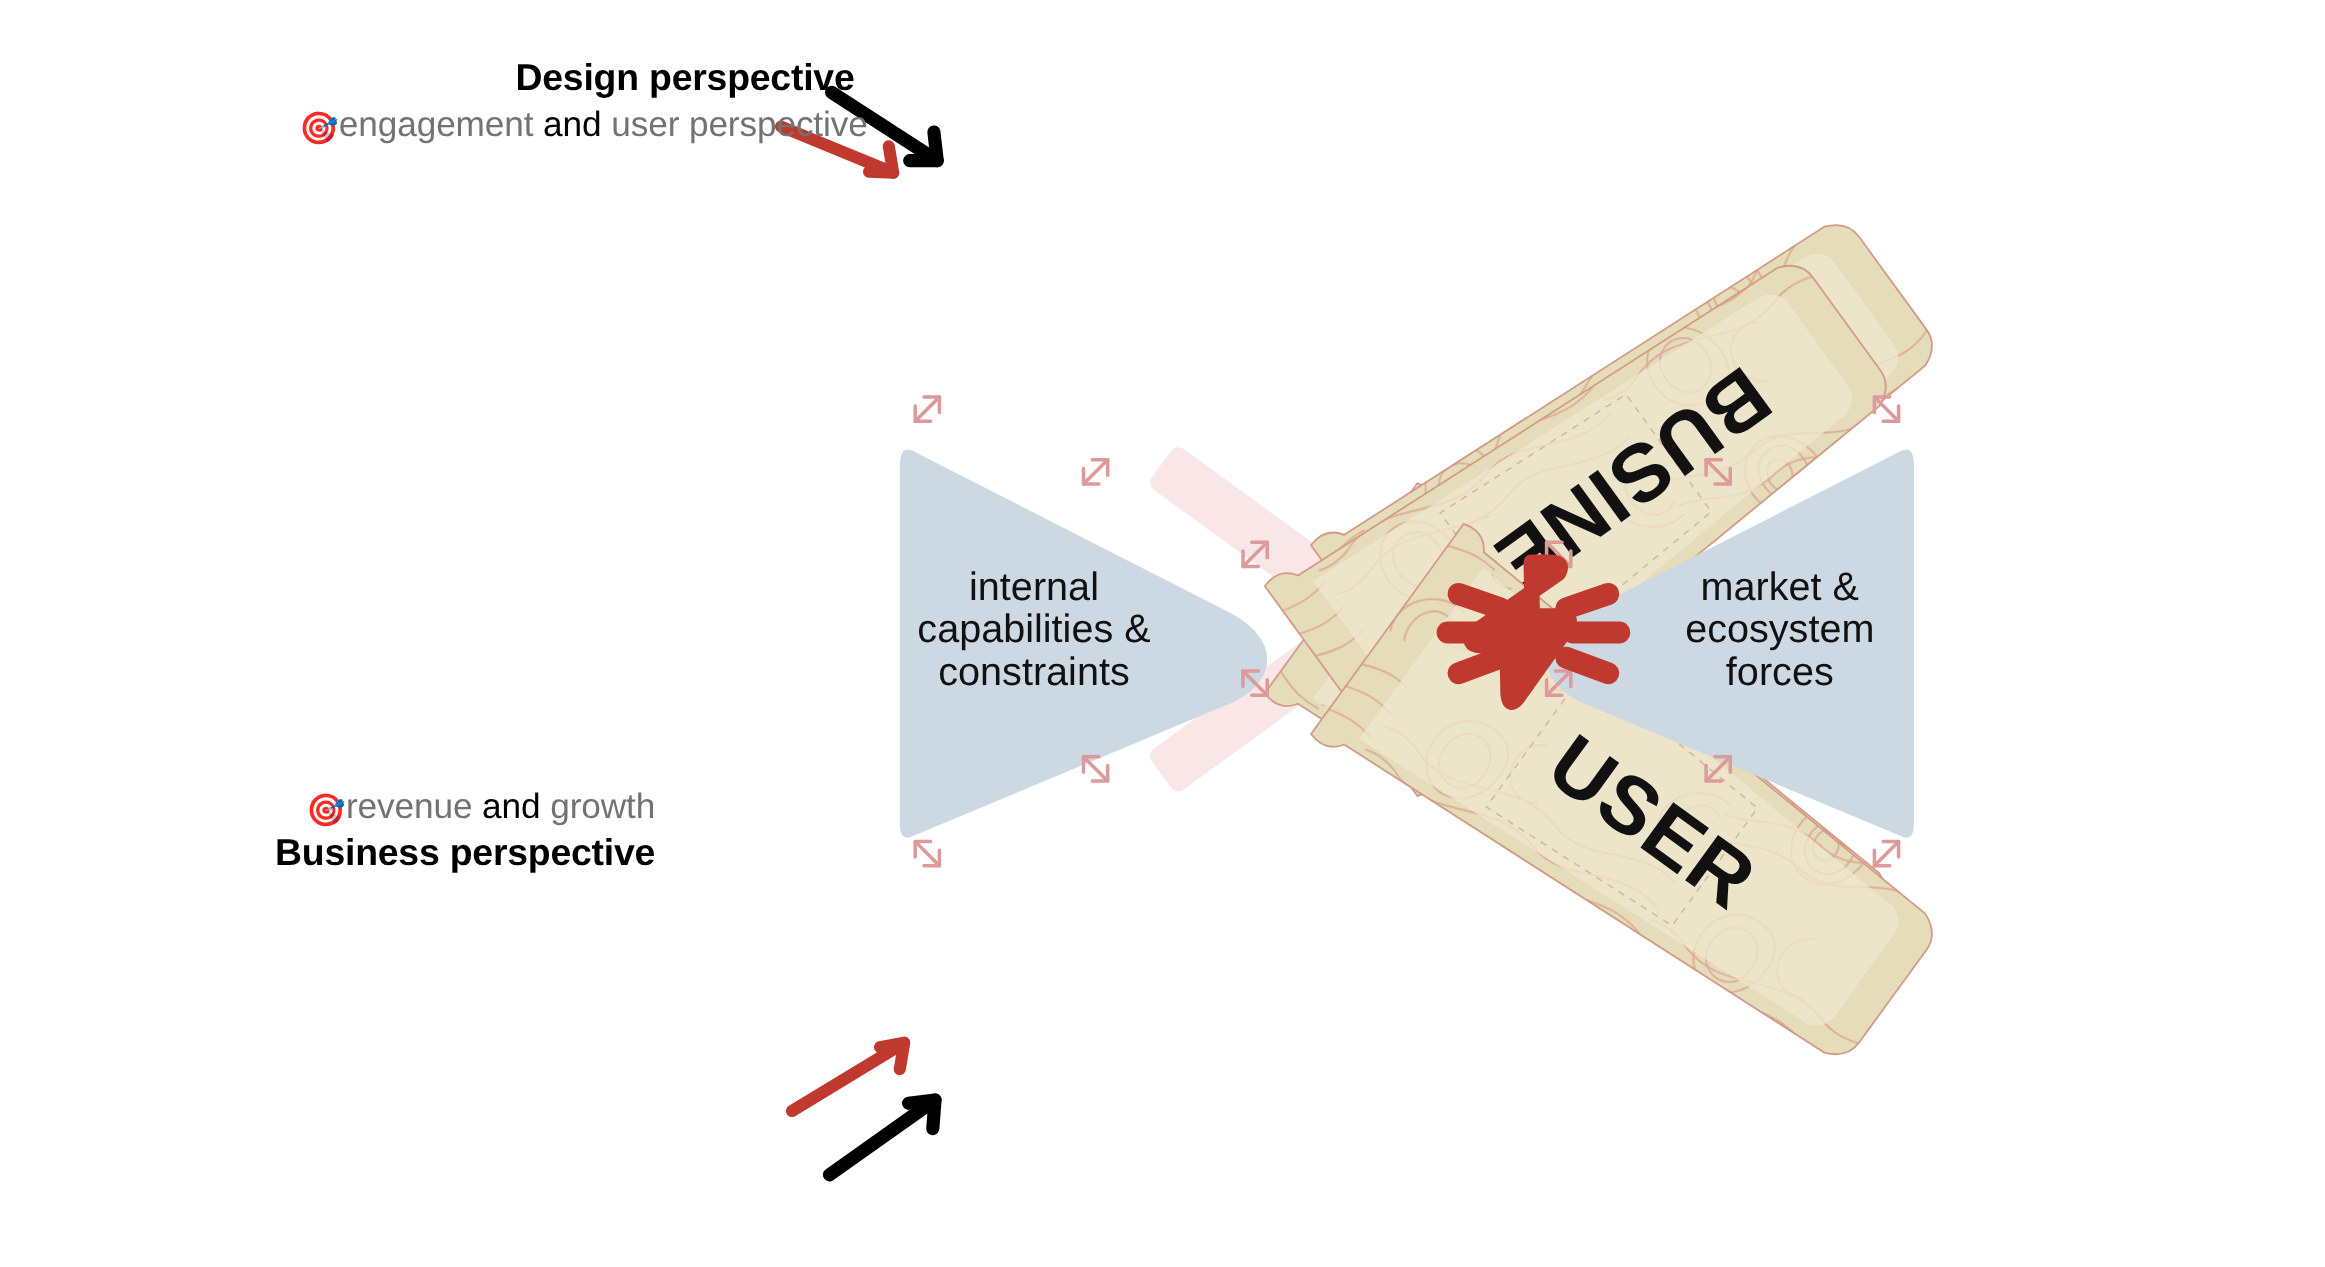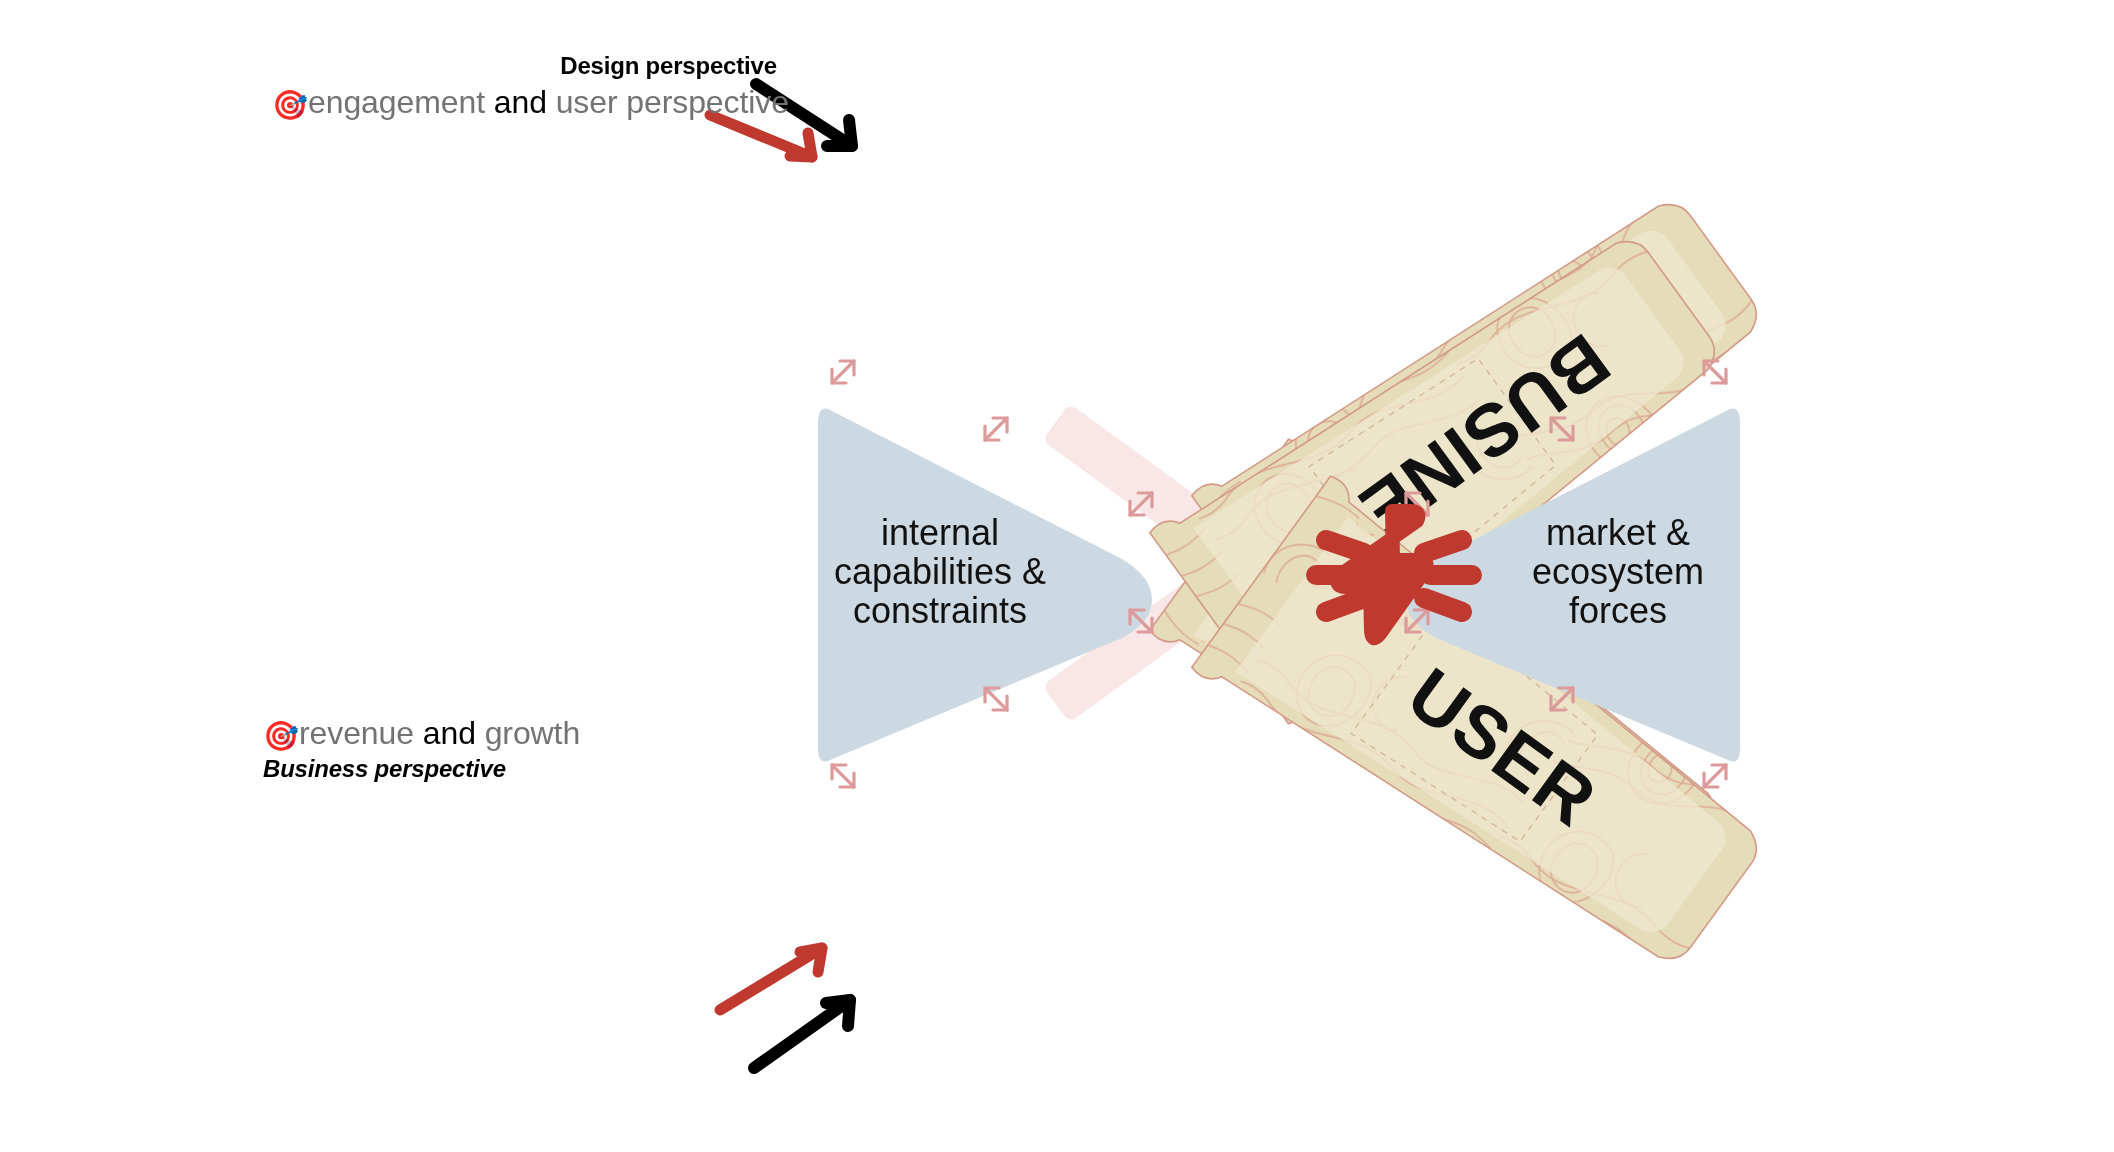--- a/index.html
+++ b/index.html
@@ -13,35 +13,35 @@
     position:relative;
     width:2114px; height:1152px;
     background:#ffffff;
   }
   #diagram-svg {
     position:absolute; left:0; top:0;
     width:2114px; height:1152px;
   }
   .anno-block { position:absolute; white-space:nowrap; }
   .anno-title {
-    font-size:24px; font-weight:700; color:#000000;
+    font-size:34px; font-weight:700; color:#000000;
     letter-spacing:-0.2px;
   }
   .anno-sub {
     font-size:32px; font-weight:400; color:#000000;
     letter-spacing:-0.1px;
   }
   .accent { color:#737373; }
   .emoji { font-size:29px; vertical-align:-2px; }
   #anno-design { left:272px; top:52px; text-align:right; }
   #anno-design .anno-title { text-align:right; padding-right:12px; }
   #anno-design .anno-sub  { text-align:right; margin-top:4px; }
-  #anno-business { left:250px; top:715px; text-align:left;margin-left:13px; }
+  #anno-business { left:250px; top:715px; text-align:left; }
   #anno-business .anno-sub   { text-align:right; }
-  #anno-business .anno-title { text-align:left; margin-top:2px;font-style:italic; }
+  #anno-business .anno-title { text-align:left; margin-top:2px; }
 </style>
 </head>
 <body>
 
 <div id="stage">
 
   <svg id="diagram-svg" viewBox="0 0 2114 1152">
     <defs>
 
       <pattern id="topo" width="300" height="300" patternUnits="userSpaceOnUse">

